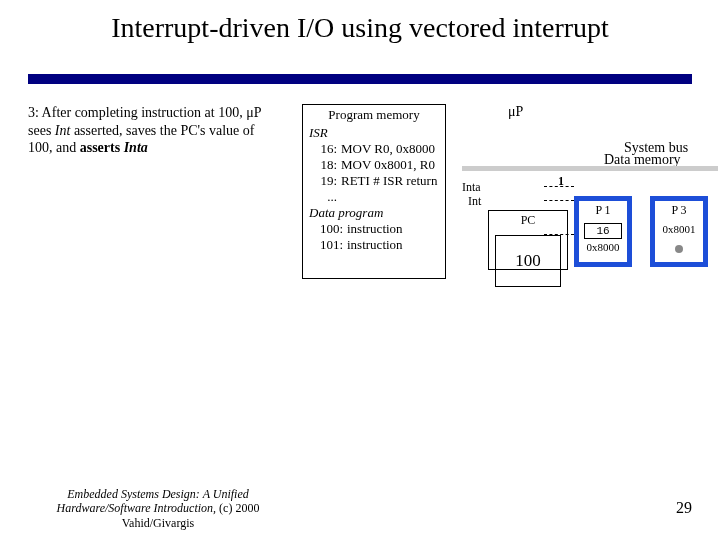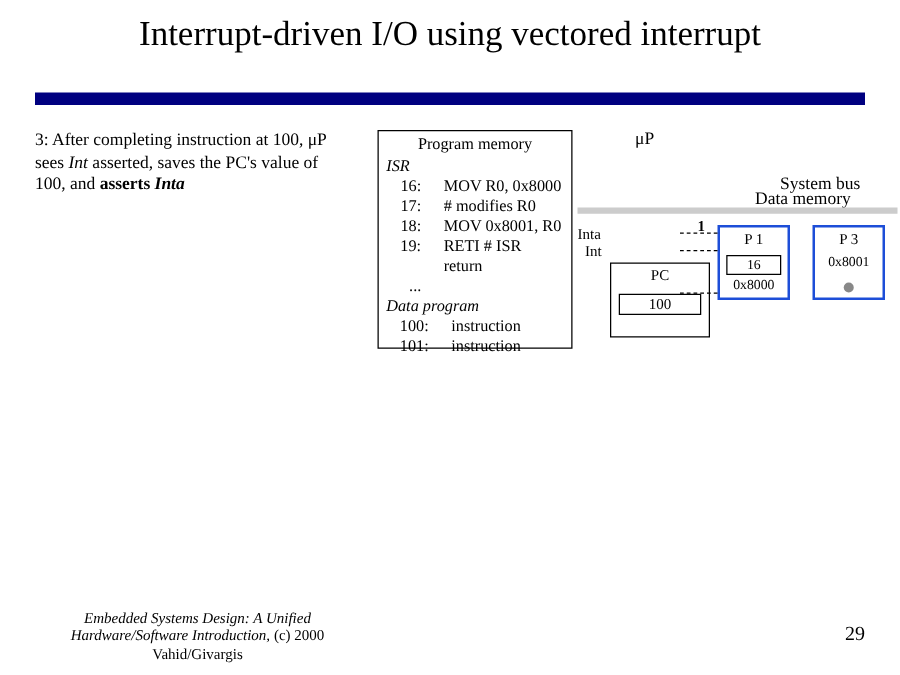--- a/index.html
+++ b/index.html
@@ -35,30 +35,30 @@
     left: 0; top: 0;
     width: 250px;
     font-size: 14px;
     line-height: 1.25;
   }
   .desc b { font-weight: bold; }
 
   .progmem {
     position: absolute;
     left: 274px; top: 0;
-    width: 156px;
+    width: 144px;
     height: 175px;
     border: 1px solid #000;
     font-size: 13px;
     padding: 2px 6px;
   }
   .progmem .hdr { text-align: center; margin-bottom: 2px; }
   .progmem .section { font-style: italic; }
   .progmem .row { display: flex; }
-  .progmem .addr { width: 28px; text-align: right; margin-right: 18px; }
+  .progmem .addr { width: 28px; text-align: right; margin-right: 4px; }
 
   .up-label {
     position: absolute;
     left: 480px; top: 0;
     font-size: 14px;
     text-align: right;
   }
   .dm-label {
     position: absolute;
     left: 576px; top: 0;
@@ -86,41 +86,42 @@
     margin-top: 14px;
   }
   .cpu .pc {
     position: absolute; left: 0; top: 2px; width: 100%; text-align: center;
     font-size: 12px;
   }
   .cpu .val {
     position: absolute; left: 6px; top: 24px; right: 6px;
     border: 1px solid #000;
     text-align: center;
-    font-size: 12px;
-    padding: 0 0;
+    font-size: 17px;
+    padding: 15px 0;
   }
   .inta-lbl { position: absolute; left: 434px; top: 76px; font-size: 12px; }
   .int-lbl  { position: absolute; left: 440px; top: 90px; font-size: 12px; }
   .one-lbl  { position: absolute; left: 530px; top: 70px; font-size: 12px; font-weight: bold; }
 
   .periph {
     position: absolute;
-    top: 76px;
-    width: 58px; height: 60px;
-    border: 2px solid #1d4ed8;
+    top: 92px;
+    width: 58px; height: 71px;
+    border: 5px solid #1d4ed8;
     font-size: 12px;
   }
   .periph .nm { text-align: center; margin-top: 2px; }
   .periph .reg {
     position: absolute; left: 5px; right: 5px; top: 22px;
     border: 1px solid #000;
     text-align: center;
     font-size: 11px;
     padding: 1px 0;
+    font-family: Liberation Mono, monospace;
   }
   .periph .val {
     position: absolute; left: 5px; right: 5px; top: 40px;
     text-align: center;
     font-size: 11px;
   }
   .p1 { left: 546px; }
   .p2 { left: 622px; }
   .p2 .dot {
     position: absolute; left: 50%; top: 44px; transform: translateX(-50%);
@@ -167,24 +168,20 @@
     </div>
 
     <div class="progmem">
       <div class="hdr">Program memory</div>
       <div class="section">ISR</div>
       <div class="row">
           <span class="addr">16:</span>
           <span>MOV R0, 0x8000</span>
         </div>
       <div class="row">
-          <span class="addr">17:</span>
-          <span># modifies R0</span>
-        </div>
-      <div class="row">
           <span class="addr">18:</span>
           <span>MOV 0x8001, R0</span>
         </div>
       <div class="row">
           <span class="addr">19:</span>
           <span>RETI  # ISR return</span>
         </div>
       <div class="row">
           <span class="addr">...</span>
         </div>

